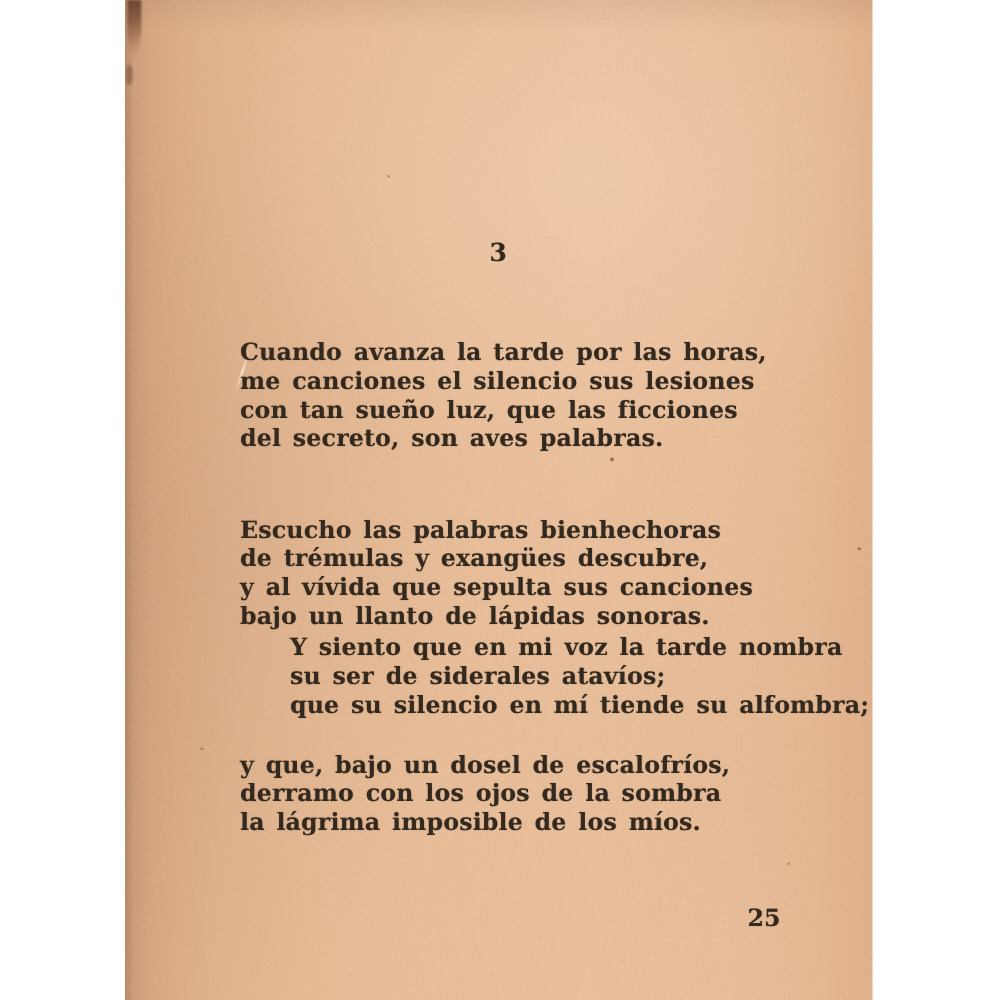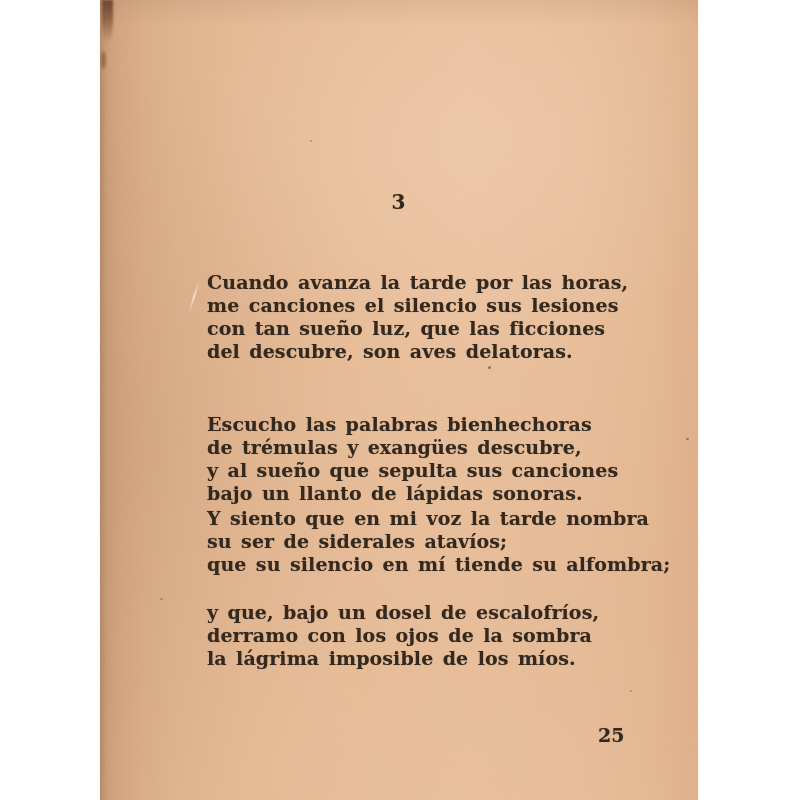--- a/index.html
+++ b/index.html
@@ -103,30 +103,30 @@
   .section-number {
     position: absolute;
     left: 0; top: 190px;
     width: 100%;
     text-align: center;
     font-size: 20px;
     letter-spacing: 1px;
   }
   .stanza {
     position: absolute;
-    left: 107px;
+    left: 92px;
     font-size: 19px;
     line-height: 23px;
     word-spacing: 0.14em;
     letter-spacing: 0.1px;
     white-space: nowrap;
   }
   .stanza-1 { top: 271px; }
   .stanza-2 { top: 389px; margin-top: 24px; }
-  .stanza-3 { top: 507px; }
+  .stanza-3 { top: 507px; margin-left: 40px; }
   .stanza-4 { top: 601px; }
   .page-number {
     position: absolute;
     left: 477px; top: 724px;
     font-size: 19px;
     margin-left: 21px;
   }
 </style>
 </head>
 <body>
@@ -144,27 +144,27 @@
     <div class="speck s3"></div>
     <div class="speck s4"></div>
     <div class="speck s5"></div>
 
     <div class="section-number ink">3</div>
 
     <div class="stanza stanza-1 ink">
       <div>Cuando avanza la tarde por las horas,</div>
       <div>me canciones el silencio sus lesiones</div>
       <div>con tan sueño luz, que las ficciones</div>
-      <div>del descubre, son aves delatoras.</div>
+      <div>del secreto, son aves palabras.</div>
     </div>
 
     <div class="stanza stanza-2 ink">
       <div>Escucho las palabras bienhechoras</div>
       <div>de trémulas y exangües descubre,</div>
-      <div>y al sueño que sepulta sus canciones</div>
+      <div>y al vívida que sepulta sus canciones</div>
       <div>bajo un llanto de lápidas sonoras.</div>
     </div>
 
     <div class="stanza stanza-3 ink">
       <div>Y siento que en mi voz la tarde nombra</div>
       <div>su ser de siderales atavíos;</div>
       <div>que su silencio en mí tiende su alfombra;</div>
     </div>
 
     <div class="stanza stanza-4 ink">

